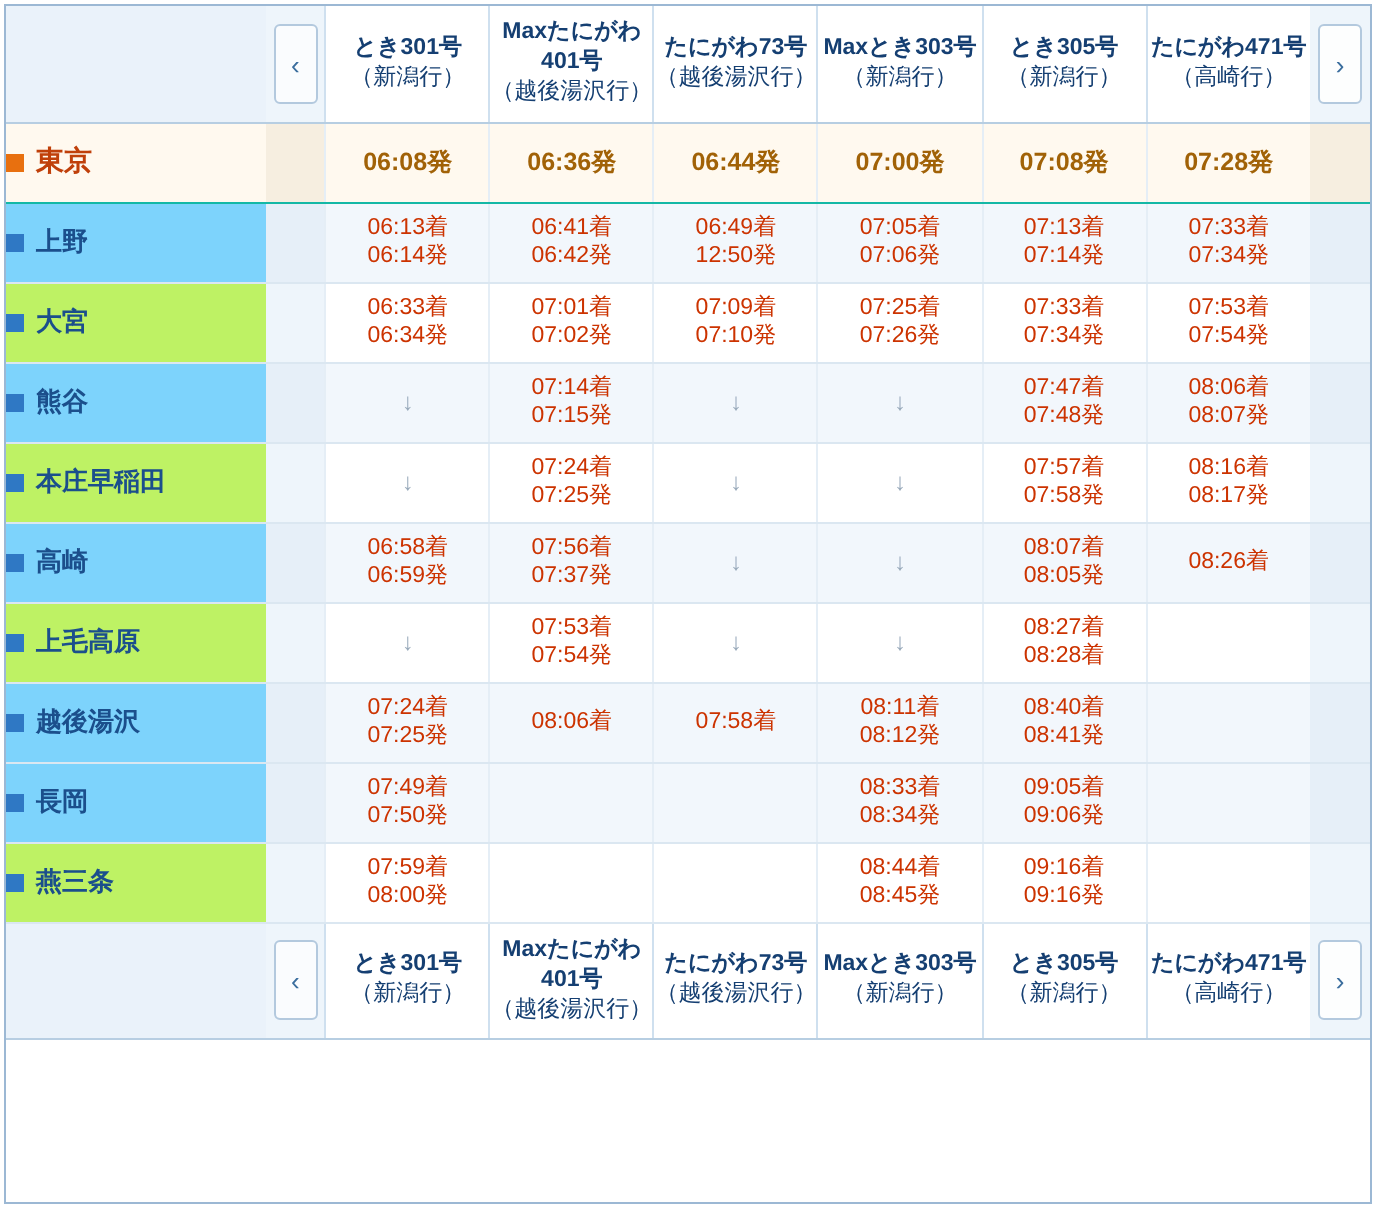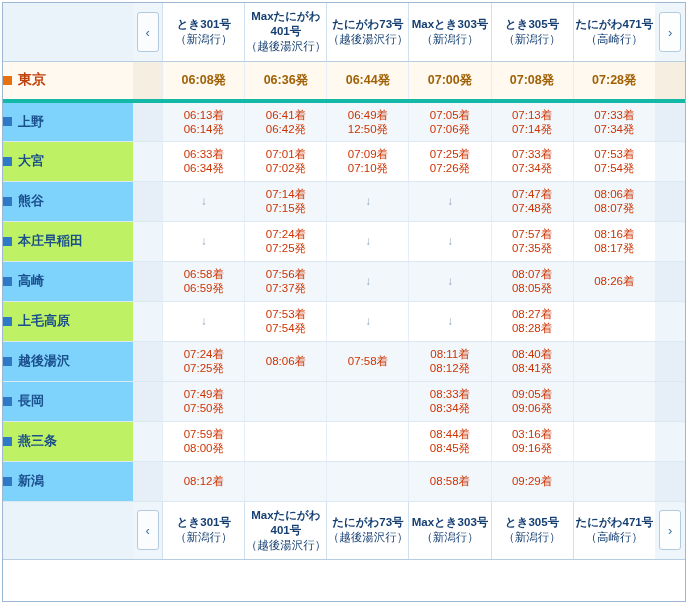--- a/index.html
+++ b/index.html
@@ -128,21 +128,21 @@
   
   tr.origin td.station { background: #fff9ef; }
   tr.origin td.datacell {
     background: #fff9ef;
     color: #a16207;
     font-weight: bold;
     font-size: 12.5px;
   }
   tr.origin td.pad { background: #f6eee0; }
   tr.origin .st-label { color: #c0400a; font-size: 14px; }
-  tr.origin td { border-bottom: 4px solid #14b8a6; }
+  tr.origin td { border-bottom: 1px solid #14b8a6; }
 
   .t-line { display: block; white-space: nowrap; }
   .pass { color: #99aabb; font-size: 12px; }
 
   .footer-note {
     position: absolute;
     right: 10px;
     bottom: 0px;
     font-size: 9px;
     color: #c9c9c9;
@@ -321,21 +321,21 @@
               <span class="t-line">07:25発</span>
             </td>
             <td class="datacell">
               <span class="t-line pass">↓</span>
             </td>
             <td class="datacell">
               <span class="t-line pass">↓</span>
             </td>
             <td class="datacell">
               <span class="t-line">07:57着</span>
-              <span class="t-line">07:35発</span>
+              <span class="t-line">07:58発</span>
             </td>
             <td class="datacell">
               <span class="t-line">08:16着</span>
               <span class="t-line">08:17発</span>
             </td>
             <td class="pad"></td>
           </tr>
           <tr class="srow alt">
             <td class="station">
               <div class="st-wrap">
@@ -461,44 +461,22 @@
               <span class="t-line">07:59着</span>
               <span class="t-line">08:00発</span>
             </td>
             <td class="datacell"></td>
             <td class="datacell"></td>
             <td class="datacell">
               <span class="t-line">08:44着</span>
               <span class="t-line">08:45発</span>
             </td>
             <td class="datacell">
-              <span class="t-line">03:16着</span>
+              <span class="t-line">09:16着</span>
               <span class="t-line">09:16発</span>
-            </td>
-            <td class="datacell"></td>
-            <td class="pad"></td>
-          </tr>
-          <tr class="srow alt">
-            <td class="station">
-              <div class="st-wrap">
-                <span class="st-marker"></span>
-                <span class="st-label">新潟</span>
-              </div>
-            </td>
-            <td class="pad"></td>
-            <td class="datacell">
-              <span class="t-line">08:12着</span>
-            </td>
-            <td class="datacell"></td>
-            <td class="datacell"></td>
-            <td class="datacell">
-              <span class="t-line">08:58着</span>
-            </td>
-            <td class="datacell">
-              <span class="t-line">09:29着</span>
             </td>
             <td class="datacell"></td>
             <td class="pad"></td>
           </tr>
           <tr>
             <td class="hdr-blank"></td>
             <td class="arrow-cell"><div class="arrow-btn left">‹</div></td>
             <td class="hdr-cell"><span class="tname">とき301号</span><br><span class="tdest">（新潟行）</span></td>
             <td class="hdr-cell"><span class="tname">Maxたにがわ</span><br><span class="tname">401号</span><br><span class="tdest">（越後湯沢行）</span></td>
             <td class="hdr-cell"><span class="tname">たにがわ73号</span><br><span class="tdest">（越後湯沢行）</span></td>

